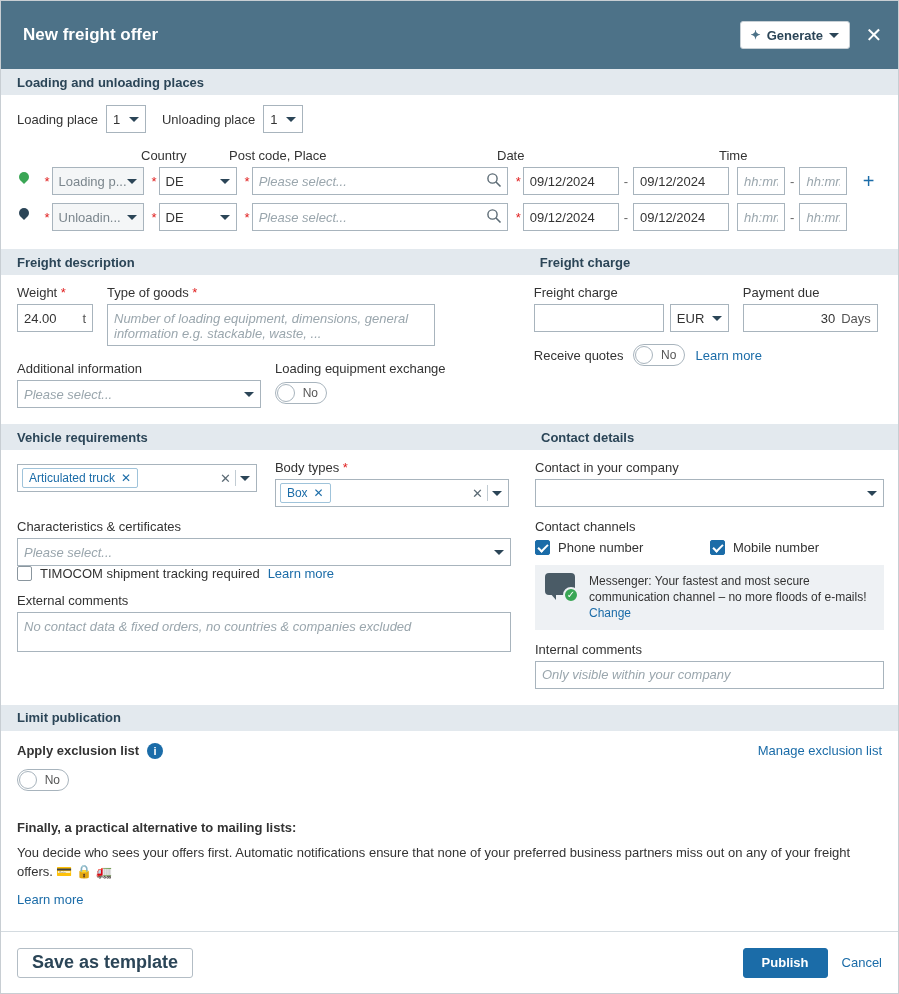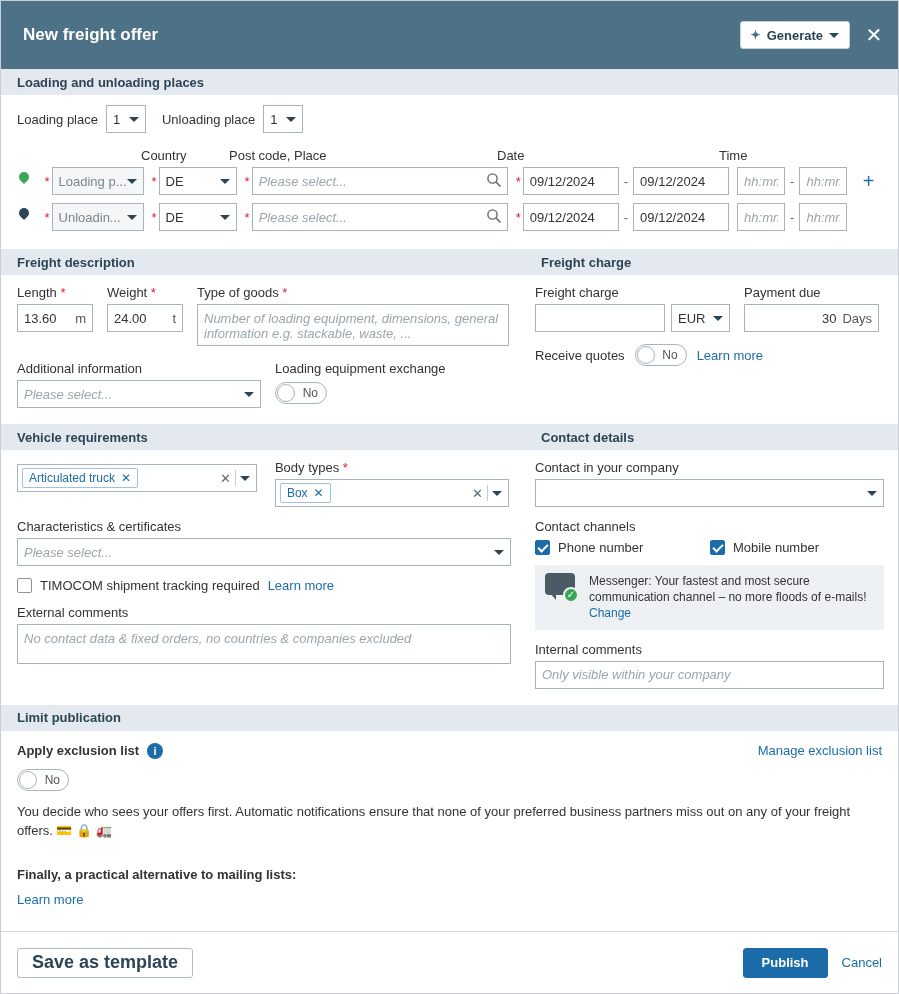--- a/index.html
+++ b/index.html
@@ -324,27 +324,20 @@
         </div>
         <div style="width:30px;"></div>
       </div>
     </div>
 
     <div style="display:flex; margin-top:18px;">
       <div style="width:524px;">
         <div class="section-header">Freight description</div>
         <div class="panel-pad" style="padding-top:10px;">
           <div style="display:flex; gap:14px;">
-            <div style="width:76px;">
-              <label class="fieldlabel"><span>Length</span> <span class="req">*</span></label>
-              <div class="fakeinput" style="width:76px; display:flex; align-items:center; justify-content:space-between; margin-top:4px;">
-                <span>13.60</span>
-                <span style="color:#555;">m</span>
-              </div>
-            </div>
             <div style="width:76px;">
               <label class="fieldlabel"><span>Weight</span> <span class="req">*</span></label>
               <div class="fakeinput" style="width:76px; display:flex; align-items:center; justify-content:space-between; margin-top:4px;">
                 <span>24.00</span>
                 <span style="color:#555;">t</span>
               </div>
             </div>
             <div style="width:328px;">
               <label class="fieldlabel"><span>Type of goods</span> <span class="req">*</span></label>
               <textarea class="ta" rows="2" style="margin-top: 4px; height: 42px;" placeholder="Number of loading equipment, dimensions, general information e.g. stackable, waste, ..."></textarea>
@@ -439,21 +432,21 @@
           </div>
 
           <div style="margin-top:12px;">
             <label class="fieldlabel">Characteristics &amp; certificates</label>
             <div class="sel" style="margin-top:4px; width:494px;">
               <span class="v" style="color:#9aa6ad; font-style:italic;">Please select...</span>
               <span class="caret-down"></span>
             </div>
           </div>
 
-          <div style="margin-top:12px; display:flex; align-items:center; gap:8px;">
+          <div style="display:flex; align-items:center; gap:8px;">
             <span class="chk"></span>
             <span>TIMOCOM shipment tracking required</span>
             <span class="link">Learn more</span>
           </div>
 
           <div style="margin-top:12px;">
             <label class="fieldlabel">External comments</label>
             <textarea class="ta" rows="2" style="margin-top: 4px; height: 40px; width: 494px;" placeholder="No contact data &amp; fixed orders, no countries &amp; companies excluded"></textarea>
           </div>
         </div>
@@ -505,25 +498,25 @@
         <div style="display:flex; align-items:center;">
           <span style="font-weight:bold;">Apply exclusion list</span>
           <span class="infodot" style="margin-left:8px;">i</span>
           <span class="link" style="margin-left:auto;">Manage exclusion list</span>
         </div>
         <div class="toggle" style="margin-top:10px;">
           <span class="knob"></span>
           <span class="tlabel">No</span>
         </div>
 
+        <div style="margin-top:26px; font-weight:bold;">Finally, a practical alternative to mailing lists:</div>
         <div style="margin-top:8px; line-height:1.5; max-width:855px;">
           <span>You decide who sees your offers first. Automatic notifications ensure that none of your preferred business partners miss out on any of your freight offers.</span>
           <span>💳 🔒 🚛</span>
         </div>
-        <div style="margin-top:26px; font-weight:bold;">Finally, a practical alternative to mailing lists:</div>
         <div class="link" style="margin-top:10px;">Learn more</div>
       </div>
     </div>
 
   </div>
 
   <div class="footer">
     <button class="btn-secondary">Save as template</button>
     <div style="margin-left:auto; display:flex; align-items:center; gap:14px;">
       <button class="btn-primary">Publish</button>

